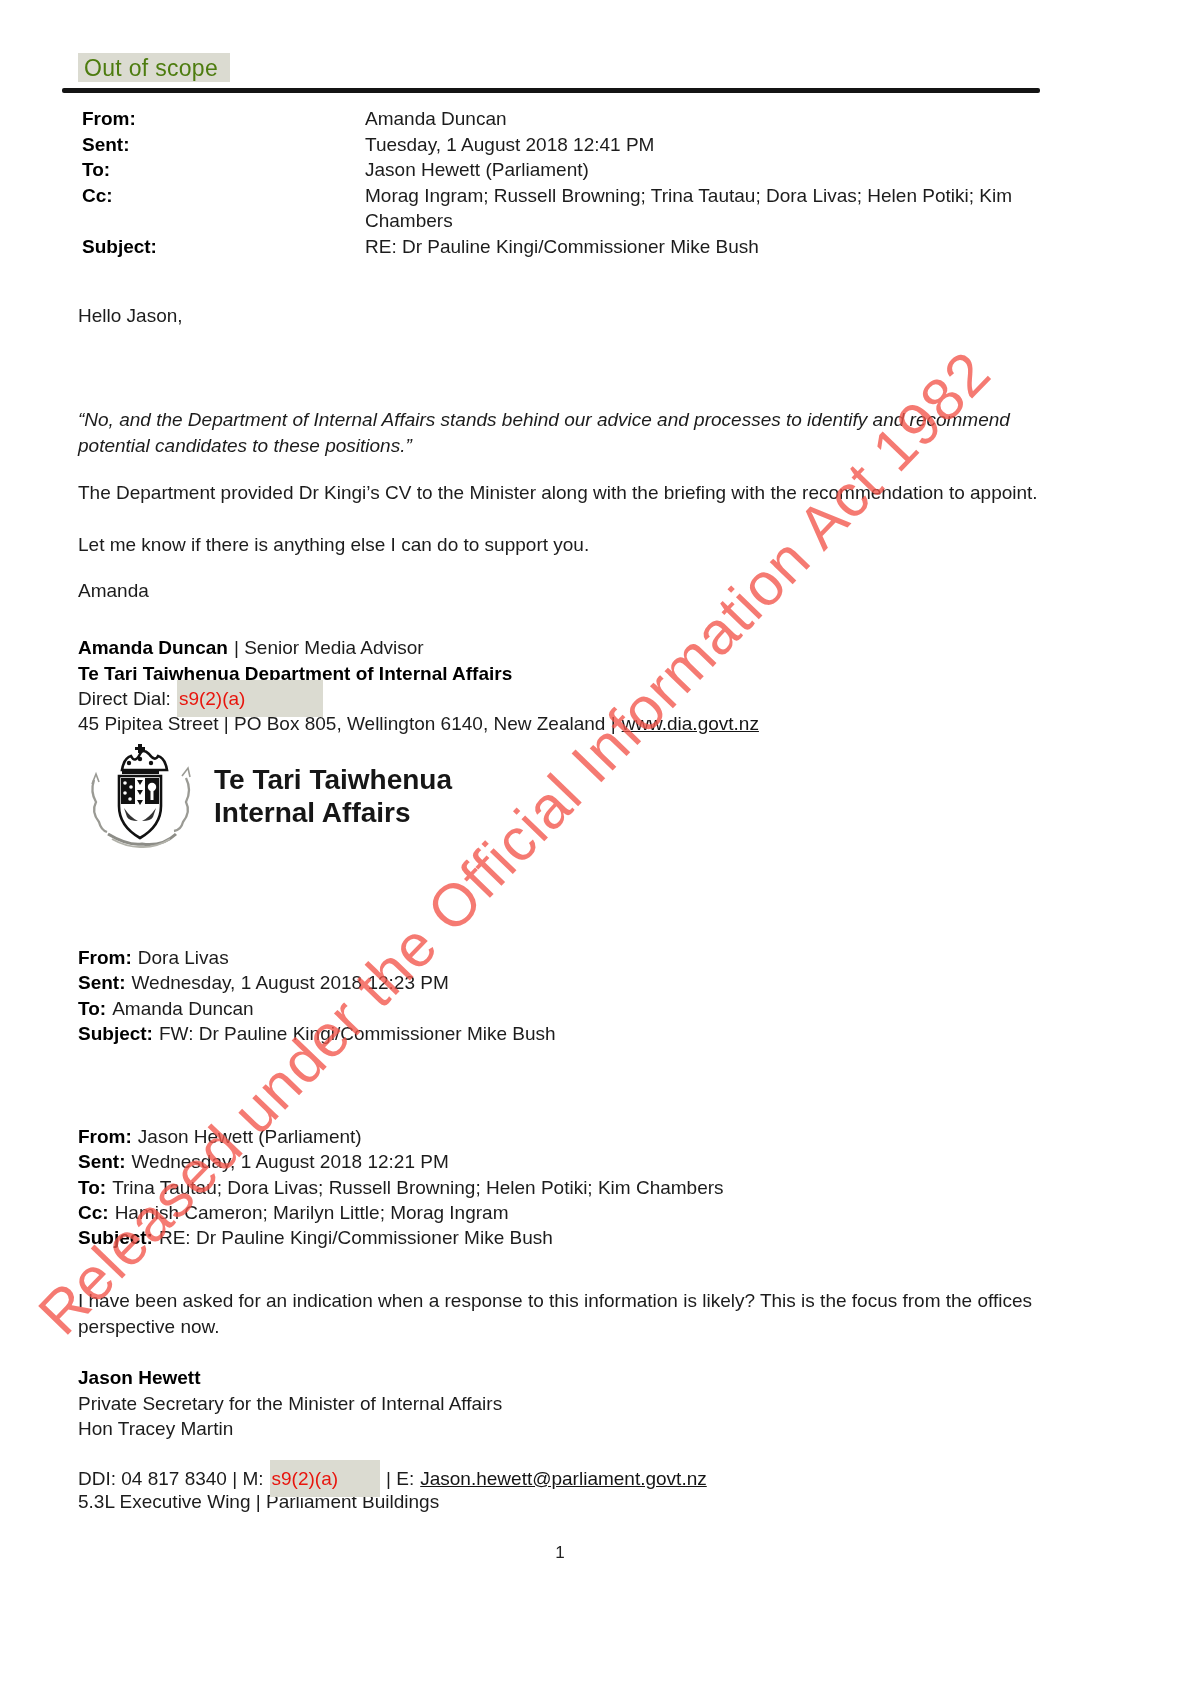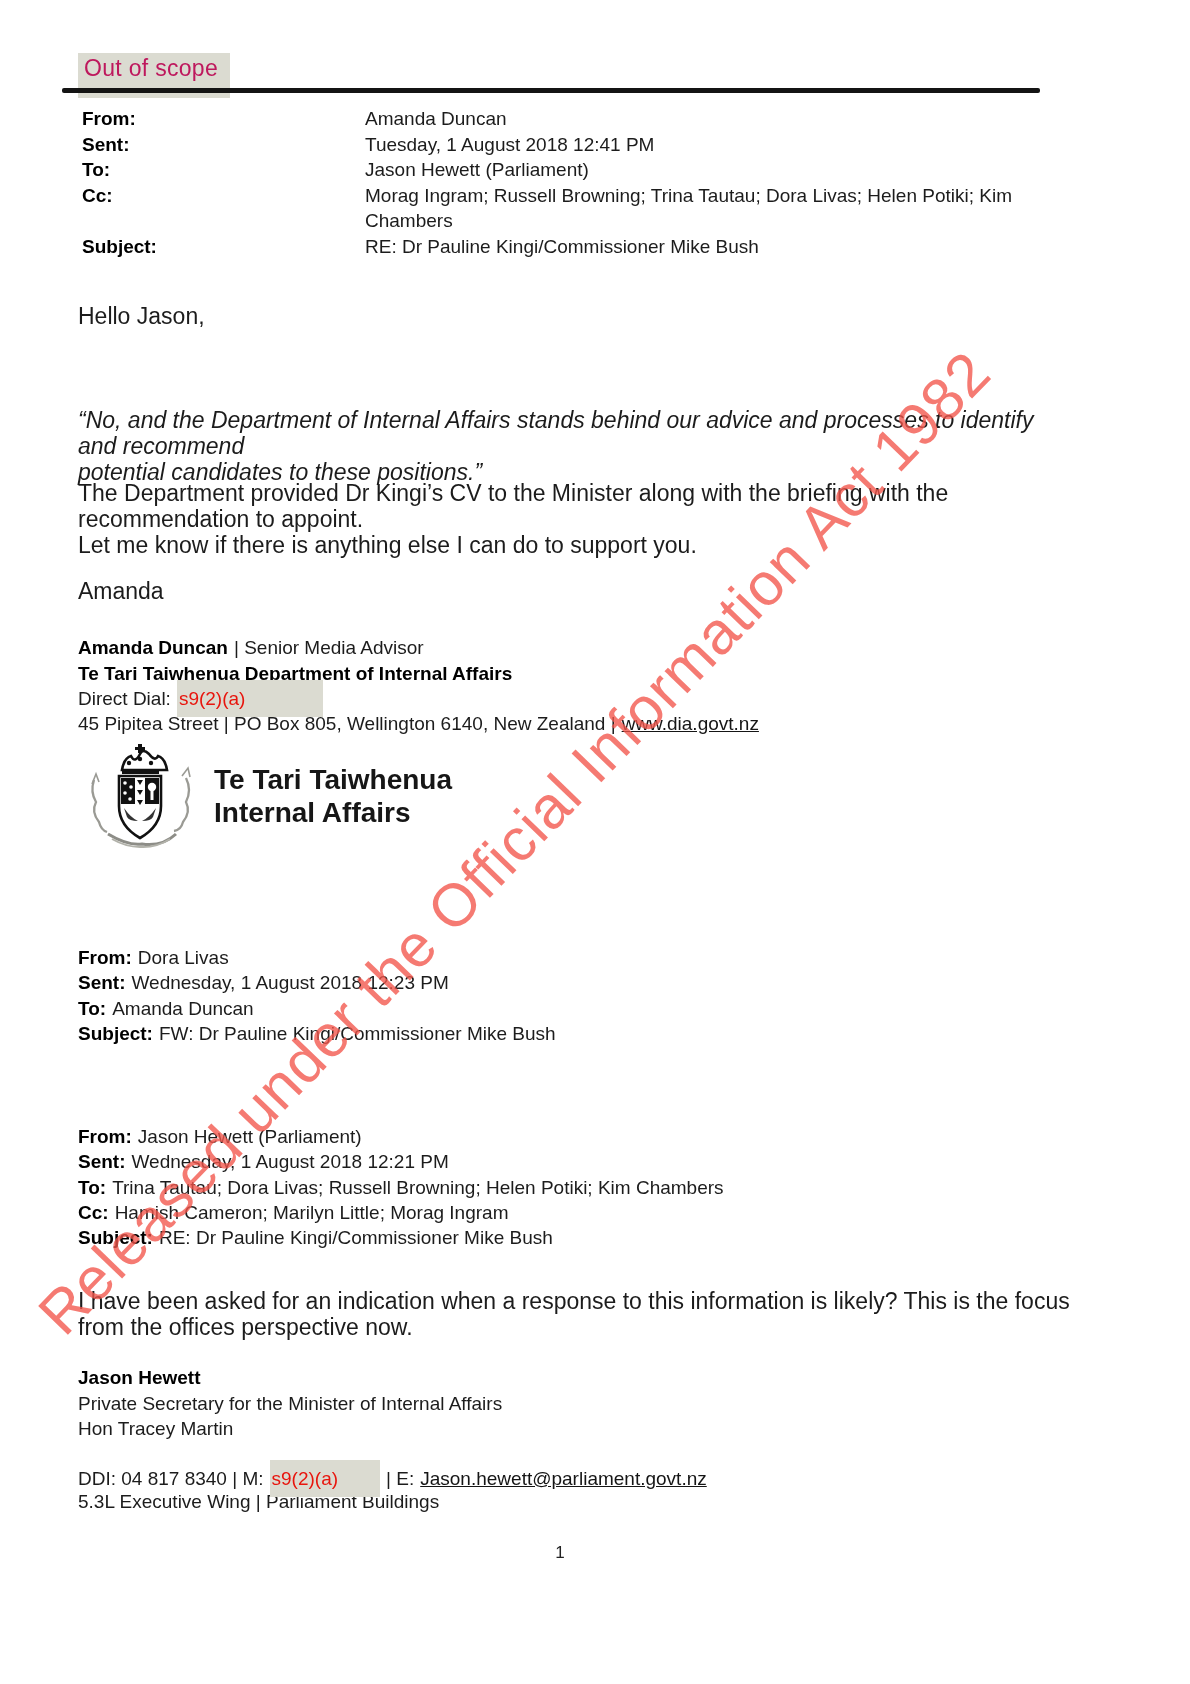--- a/index.html
+++ b/index.html
@@ -6,31 +6,31 @@
   .page{
     position:relative;width:1190px;height:1684px;background:#ffffff;
     font-family:"Liberation Sans",sans-serif;color:#1c1c1c;overflow:hidden;
     margin:0 auto;
   }
   .abs{position:absolute;}
   .b{font-weight:bold;color:#000;}
   p{margin:0;}
   
   .scope-badge{
-    left:78px;top:53px;background:#dbdbd1;color:#be185d;
-    font-size:23px;padding:2px 12px 16px 6px;letter-spacing:.3px;
+    left:78px;top:53px;background:#dbdbd1;color:#4d7c0f;
+    font-size:23px;padding:2px 12px 0 6px;letter-spacing:.3px;
   }
   
   .rule{left:62px;top:88px;width:978px;height:5px;background:#141414;border-radius:2px;}
   
   .hdr1{left:82px;top:106px;width:1000px;display:grid;grid-template-columns:283px 1fr;
         font-size:19px;line-height:25.5px;}
   .hdr1 .hval{max-width:648px;}
   
-  .para{left:78px;font-size:23px;line-height:26px;width:1046px;}
+  .para{left:78px;font-size:19px;line-height:26px;width:1046px;}
   .iq{font-style:italic;width:968px;}
   
   .sig-line{left:78px;font-size:19px;line-height:26px;}
   .redact{background:#dbdbd1;color:#e8150d;padding:8px 2px;}
   .pad-dial{padding-right:78px;}
   .pad-m{padding-right:42px;}
   .lnk{text-decoration:underline;color:#151515;margin-top:9px;}
   .gap{margin-right:6px;}
   
   .logo-row{left:82px;top:742px;display:flex;align-items:center;}

